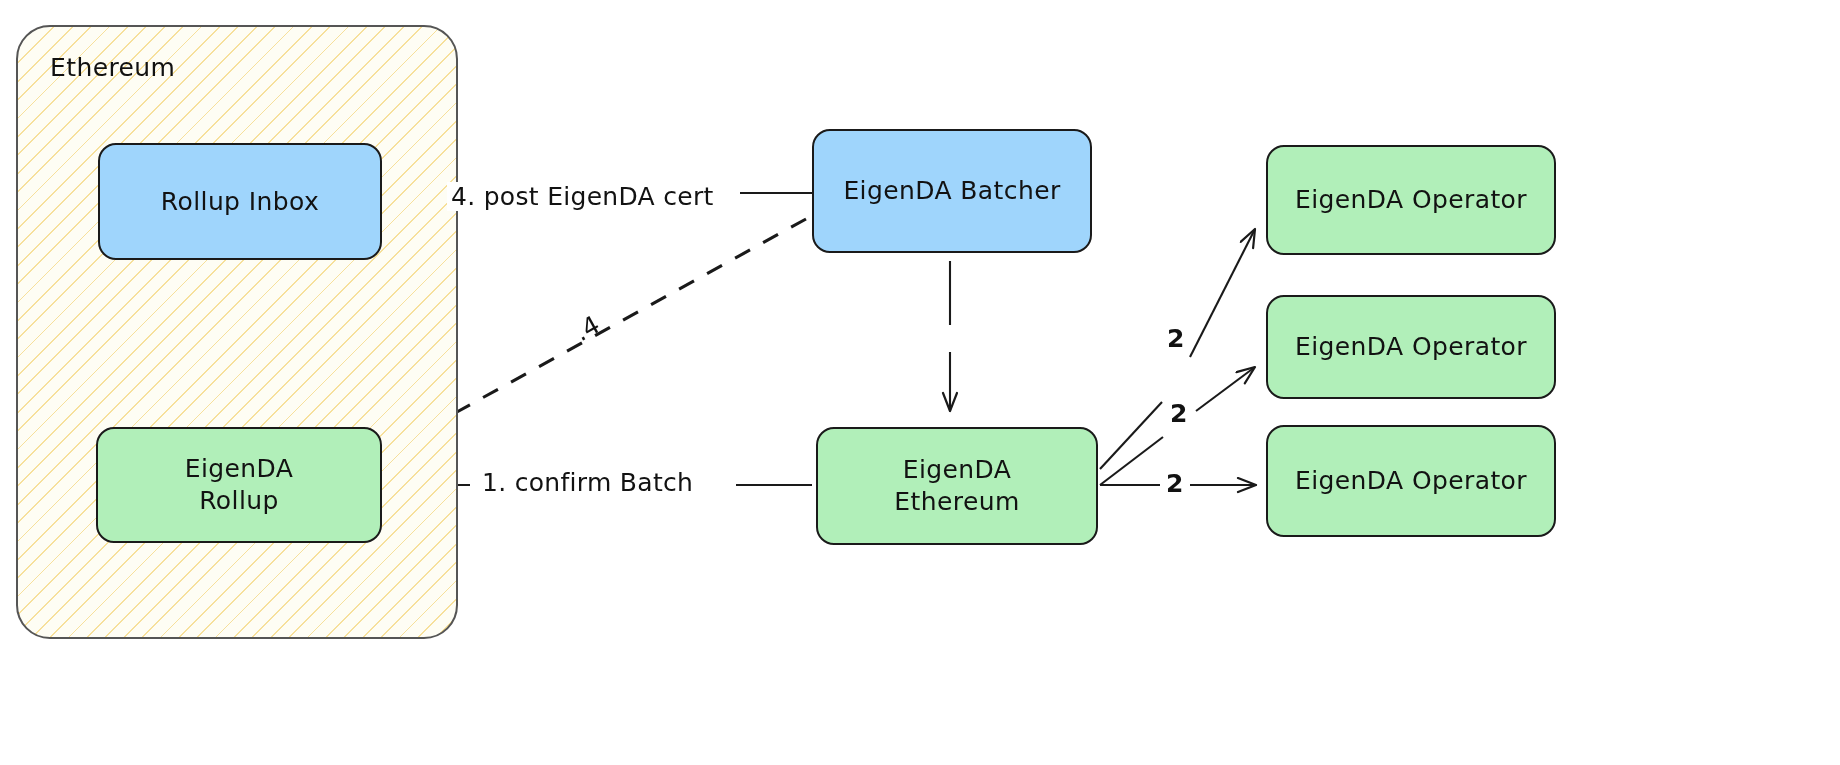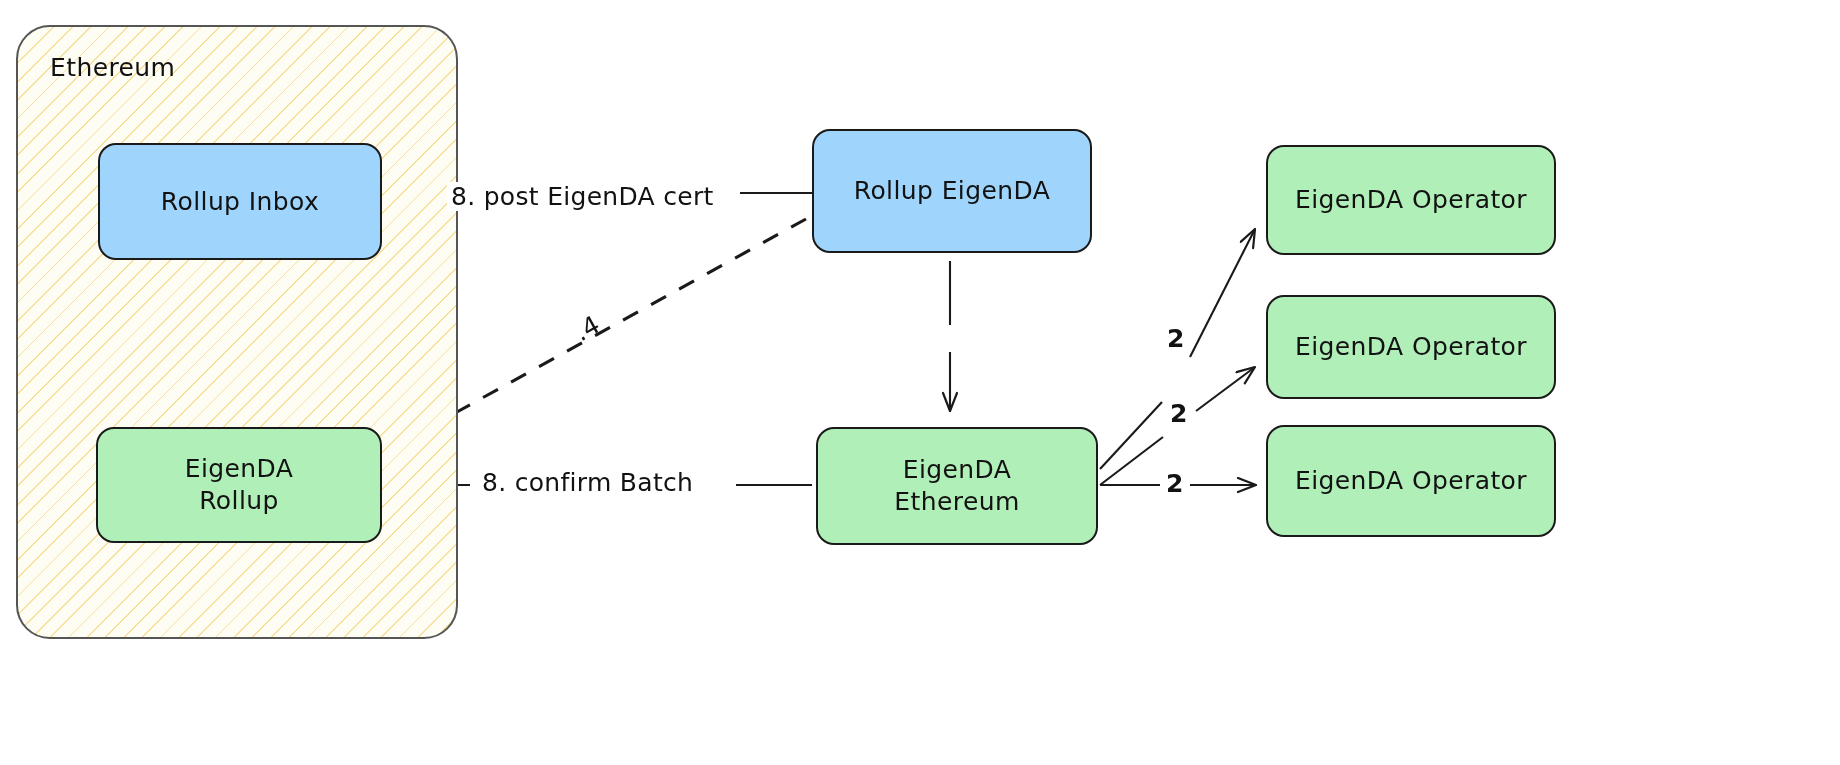--- a/index.html
+++ b/index.html
@@ -141,47 +141,47 @@
     <span>Rollup Inbox</span>
   </div>
 
   <div class="node green" style="left:96px; top:420px; width:286px; height:116px;">
     <span>
       <span>EigenDA</span><br><span>Rollup</span>
     </span>
   </div>
 
   <div class="node blue" style="left:812px; top:122px; width:280px; height:124px;">
-    <span>Rollup EigenDA</span>
+    <span>EigenDA Batcher</span>
   </div>
 
   <div class="node green" style="left:816px; top:420px; width:282px; height:118px;">
     <span>
       <span>EigenDA</span><br><span>Ethereum</span>
     </span>
   </div>
 
   <div class="node green" style="left:1266px; top:138px; width:290px; height:110px;">
     <span>EigenDA Operator</span>
   </div>
 
   <div class="node green" style="left:1266px; top:288px; width:290px; height:104px;">
     <span>EigenDA Operator</span>
   </div>
 
   <div class="node green" style="left:1266px; top:418px; width:290px; height:112px;">
     <span>EigenDA Operator</span>
   </div>
 
-  <div class="edge-label" style="left:447px; top:175px;">8. post EigenDA cert</div>
+  <div class="edge-label" style="left:447px; top:175px;">4. post EigenDA cert</div>
 
   <div class="edge-label onhatch rot" style="left:571px; top:307px; transform: rotate(-29deg);">.4</div>
 
 
-  <div class="edge-label" style="left:478px; top:461px;">8. confirm Batch</div>
+  <div class="edge-label" style="left:478px; top:461px;">1. confirm Batch</div>
 
   <div class="edge-label small" style="left:1163px; top:317px;">2</div>
 
   <div class="edge-label small" style="left:1166px; top:392px;">2</div>
 
   <div class="edge-label small" style="left:1162px; top:462px;">2</div>
 
 </div>
 
 </body></html>

